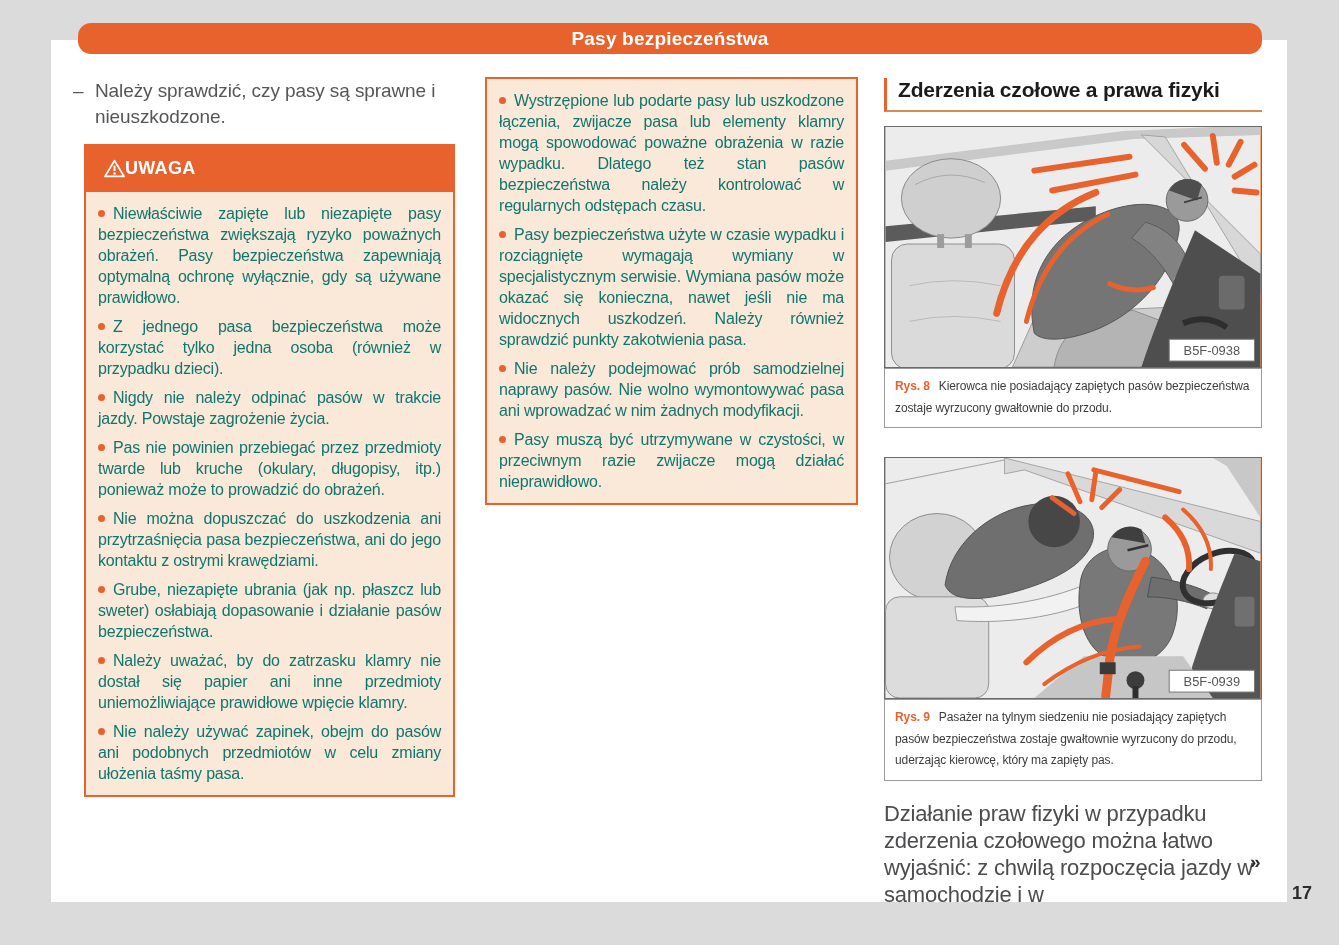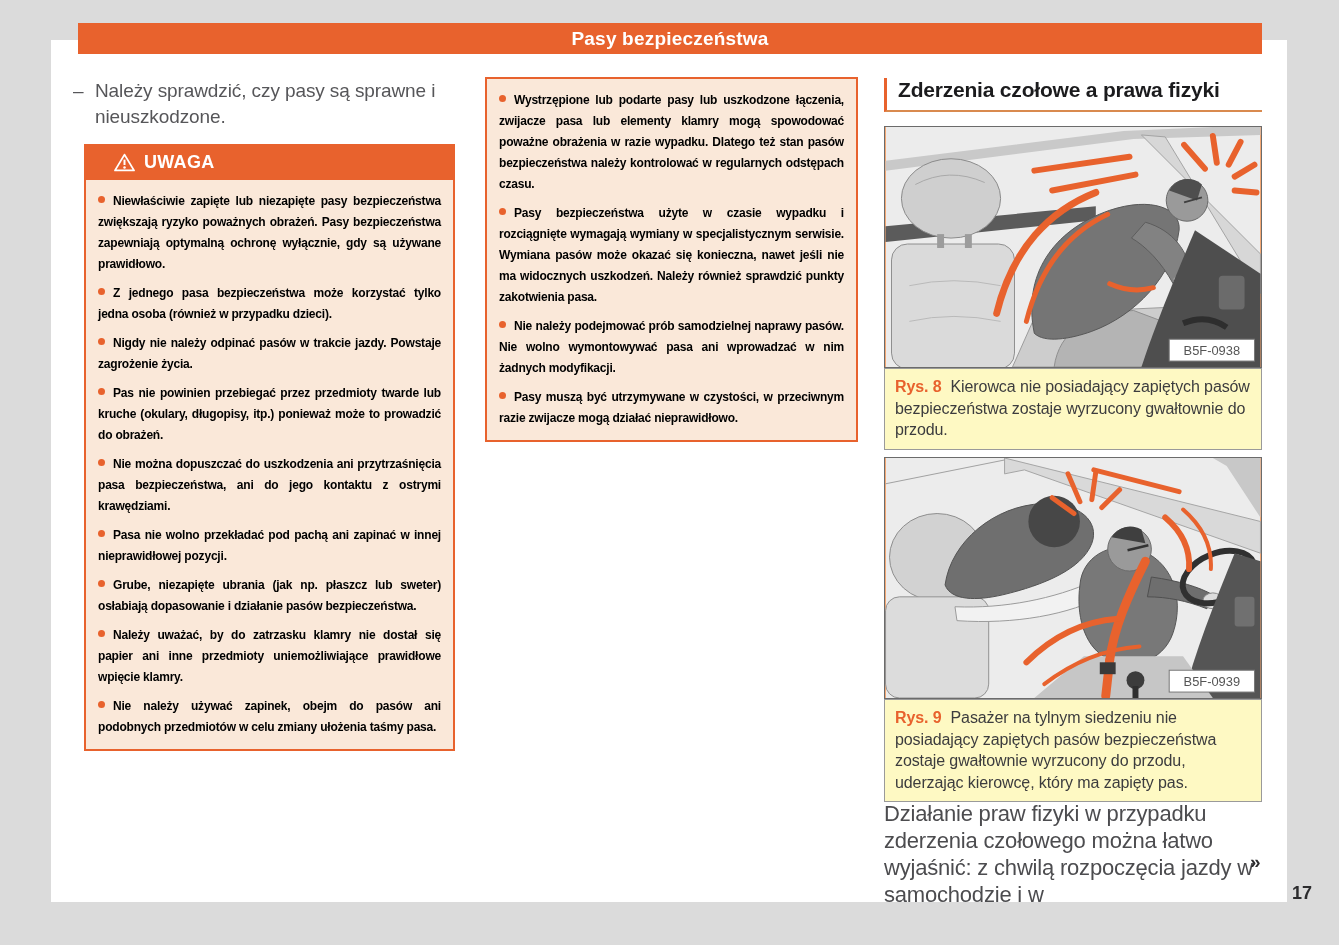--- a/index.html
+++ b/index.html
@@ -13,45 +13,45 @@
   .screen{position:absolute;inset:0;}
   .page{
     position:absolute;left:51px;top:40px;width:1236px;height:862px;
     background:#FFFFFF;
   }
   
   .chapter-bar{
     position:absolute;left:78px;top:23px;width:1184px;height:31px;
     background:#E8622D;color:#FFFFFF;
     font-size:19px;font-weight:bold;letter-spacing:.2px;
-    display:flex;align-items:center;justify-content:center;
+    display:flex;align-items:center;justify-content:center;border-radius:13px;
   }
   
   .intro{
     position:absolute;left:73px;top:78px;width:394px;
     color:#565659;font-size:19px;line-height:26px;letter-spacing:-.1px;
     display:flex;
   }
   .intro .marker{width:22px;flex:0 0 22px;}
   
   .warnbox{
     position:absolute;background:#FAE8D9;
     border:2px solid #E8622D;box-sizing:border-box;
   }
   .warnbox.first{left:84px;top:144px;width:371px;}
   .warnbox.cont{left:485px;top:77px;width:373px;}
   .warnhead{
-    background:#E8622D;height:35px;margin:-1px;margin-bottom:0;
-    display:flex;align-items:center;gap:9px;padding-left:29px;
+    background:#E8622D;height:47px;margin:-1px;margin-bottom:0;
+    display:flex;align-items:center;padding-left:19px;
     color:#fff;font-size:18px;font-weight:bold;letter-spacing:.3px;
   }
   .warnbody{padding:11px 12px 11px 12px;}
   p.wb{
-    margin:0 0 8px 0;color:#000000;
-    font-size:12px;font-weight:bold;line-height:21px;letter-spacing:-.2px;
+    margin:0 0 8px 0;color:#0f766e;
+    font-size:16px;font-weight:normal;line-height:21px;letter-spacing:-.2px;
     text-align:justify;
   }
   p.wb:last-child{margin-bottom:0;}
   .dot{
     display:inline-block;width:7px;height:7px;border-radius:50%;
     background:#E8622D;margin-right:8px;vertical-align:2px;
   }
   
   .section-heading{
     position:absolute;left:884px;top:78px;width:378px;box-sizing:border-box;
@@ -61,23 +61,23 @@
   }
   .fig{
     position:absolute;left:884px;width:378px;height:242px;
     border:1px solid #6B6B6B;box-sizing:border-box;background:#f97316;
   }
   .fig svg{display:block;width:100%;height:100%;}
   .fig.f1{top:126px;}
   .fig.f2{top:457px;}
   .figcap{
     position:absolute;left:884px;width:378px;box-sizing:border-box;
-    background:#fef9c3;border:1px solid #9A9A9A;
+    background:#ffffff;border:1px solid #9A9A9A;
     padding:7px 10px 8px 10px;
-    color:#3C3C3E;font-size:16px;line-height:21.5px;letter-spacing:-.1px;
+    color:#3C3C3E;font-size:12px;line-height:21.5px;letter-spacing:-.1px;
   }
   .figcap.c1{top:368px;}
   .figcap.c2{top:699px;}
   .figcap b{color:#E8622D;margin-right:9px;font-weight:bold;}
   .rbody{
     position:absolute;left:884px;top:800px;width:376px;
     color:#4C4C4F;font-size:22px;line-height:27px;letter-spacing:-.2px;
     text-align:left;
   }
   .cont-marker{
@@ -113,21 +113,20 @@
         <circle cx="10.5" cy="14.6" r="1.25" fill="#FFFFFF"></circle>
       </svg>
       <span>UWAGA</span>
     </div>
     <div class="warnbody">
       <p class="wb"><span class="dot"></span><span>Niewłaściwie zapięte lub niezapięte pasy bezpieczeństwa zwiększają ryzyko poważnych obrażeń. Pasy bezpieczeństwa zapewniają optymalną ochronę wyłącznie, gdy są używane prawidłowo.</span></p>
       <p class="wb"><span class="dot"></span><span>Z jednego pasa bezpieczeństwa może korzystać tylko jedna osoba (również w przypadku dzieci).</span></p>
       <p class="wb"><span class="dot"></span><span>Nigdy nie należy odpinać pasów w trakcie jazdy. Powstaje zagrożenie życia.</span></p>
       <p class="wb"><span class="dot"></span><span>Pas nie powinien przebiegać przez przedmioty twarde lub kruche (okulary, długopisy, itp.) ponieważ może to prowadzić do obrażeń.</span></p>
       <p class="wb"><span class="dot"></span><span>Nie można dopuszczać do uszkodzenia ani przytrzaśnięcia pasa bezpieczeństwa, ani do jego kontaktu z ostrymi krawędziami.</span></p>
-      <p class="wb"><span class="dot"></span><span>Pasa nie wolno przekładać pod pachą ani zapinać w innej nieprawidłowej pozycji.</span></p>
       <p class="wb"><span class="dot"></span><span>Grube, niezapięte ubrania (jak np. płaszcz lub sweter) osłabiają dopasowanie i działanie pasów bezpieczeństwa.</span></p>
       <p class="wb"><span class="dot"></span><span>Należy uważać, by do zatrzasku klamry nie dostał się papier ani inne przedmioty uniemożliwiające prawidłowe wpięcie klamry.</span></p>
       <p class="wb"><span class="dot"></span><span>Nie należy używać zapinek, obejm do pasów ani podobnych przedmiotów w celu zmiany ułożenia taśmy pasa.</span></p>
     </div>
   </div>
 
   <div class="warnbox cont">
     <div class="warnbody">
       <p class="wb"><span class="dot"></span><span>Wystrzępione lub podarte pasy lub uszkodzone łączenia, zwijacze pasa lub elementy klamry mogą spowodować poważne obrażenia w razie wypadku. Dlatego też stan pasów bezpieczeństwa należy kontrolować w regularnych odstępach czasu.</span></p>
       <p class="wb"><span class="dot"></span><span>Pasy bezpieczeństwa użyte w czasie wypadku i rozciągnięte wymagają wymiany w specjalistycznym serwisie. Wymiana pasów może okazać się konieczna, nawet jeśli nie ma widocznych uszkodzeń. Należy również sprawdzić punkty zakotwienia pasa.</span></p>

